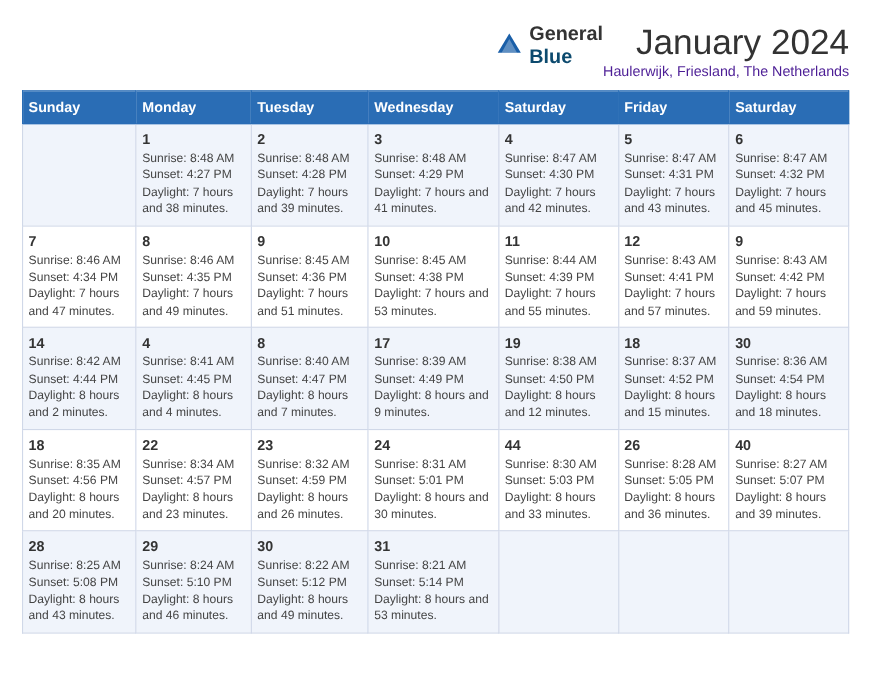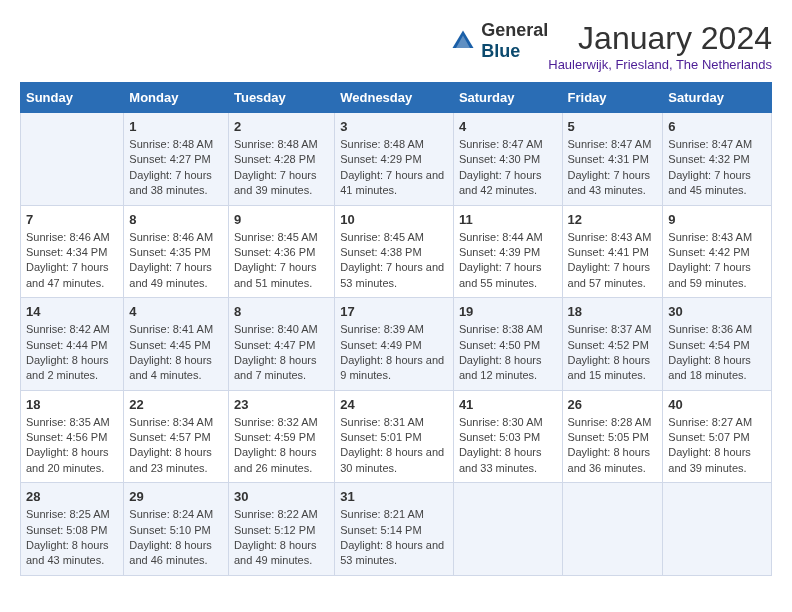--- a/index.html
+++ b/index.html
@@ -222,21 +222,21 @@
         </td>
         <td>
           <span class="day-number">23</span>
           <div class="day-info">Sunrise: 8:32 AM<br>Sunset: 4:59 PM<br>Daylight: 8 hours and 26 minutes.</div>
         </td>
         <td>
           <span class="day-number">24</span>
           <div class="day-info">Sunrise: 8:31 AM<br>Sunset: 5:01 PM<br>Daylight: 8 hours and 30 minutes.</div>
         </td>
         <td>
-          <span class="day-number">41</span>
+          <span class="day-number">44</span>
           <div class="day-info">Sunrise: 8:30 AM<br>Sunset: 5:03 PM<br>Daylight: 8 hours and 33 minutes.</div>
         </td>
         <td>
           <span class="day-number">26</span>
           <div class="day-info">Sunrise: 8:28 AM<br>Sunset: 5:05 PM<br>Daylight: 8 hours and 36 minutes.</div>
         </td>
         <td>
           <span class="day-number">40</span>
           <div class="day-info">Sunrise: 8:27 AM<br>Sunset: 5:07 PM<br>Daylight: 8 hours and 39 minutes.</div>
         </td>

